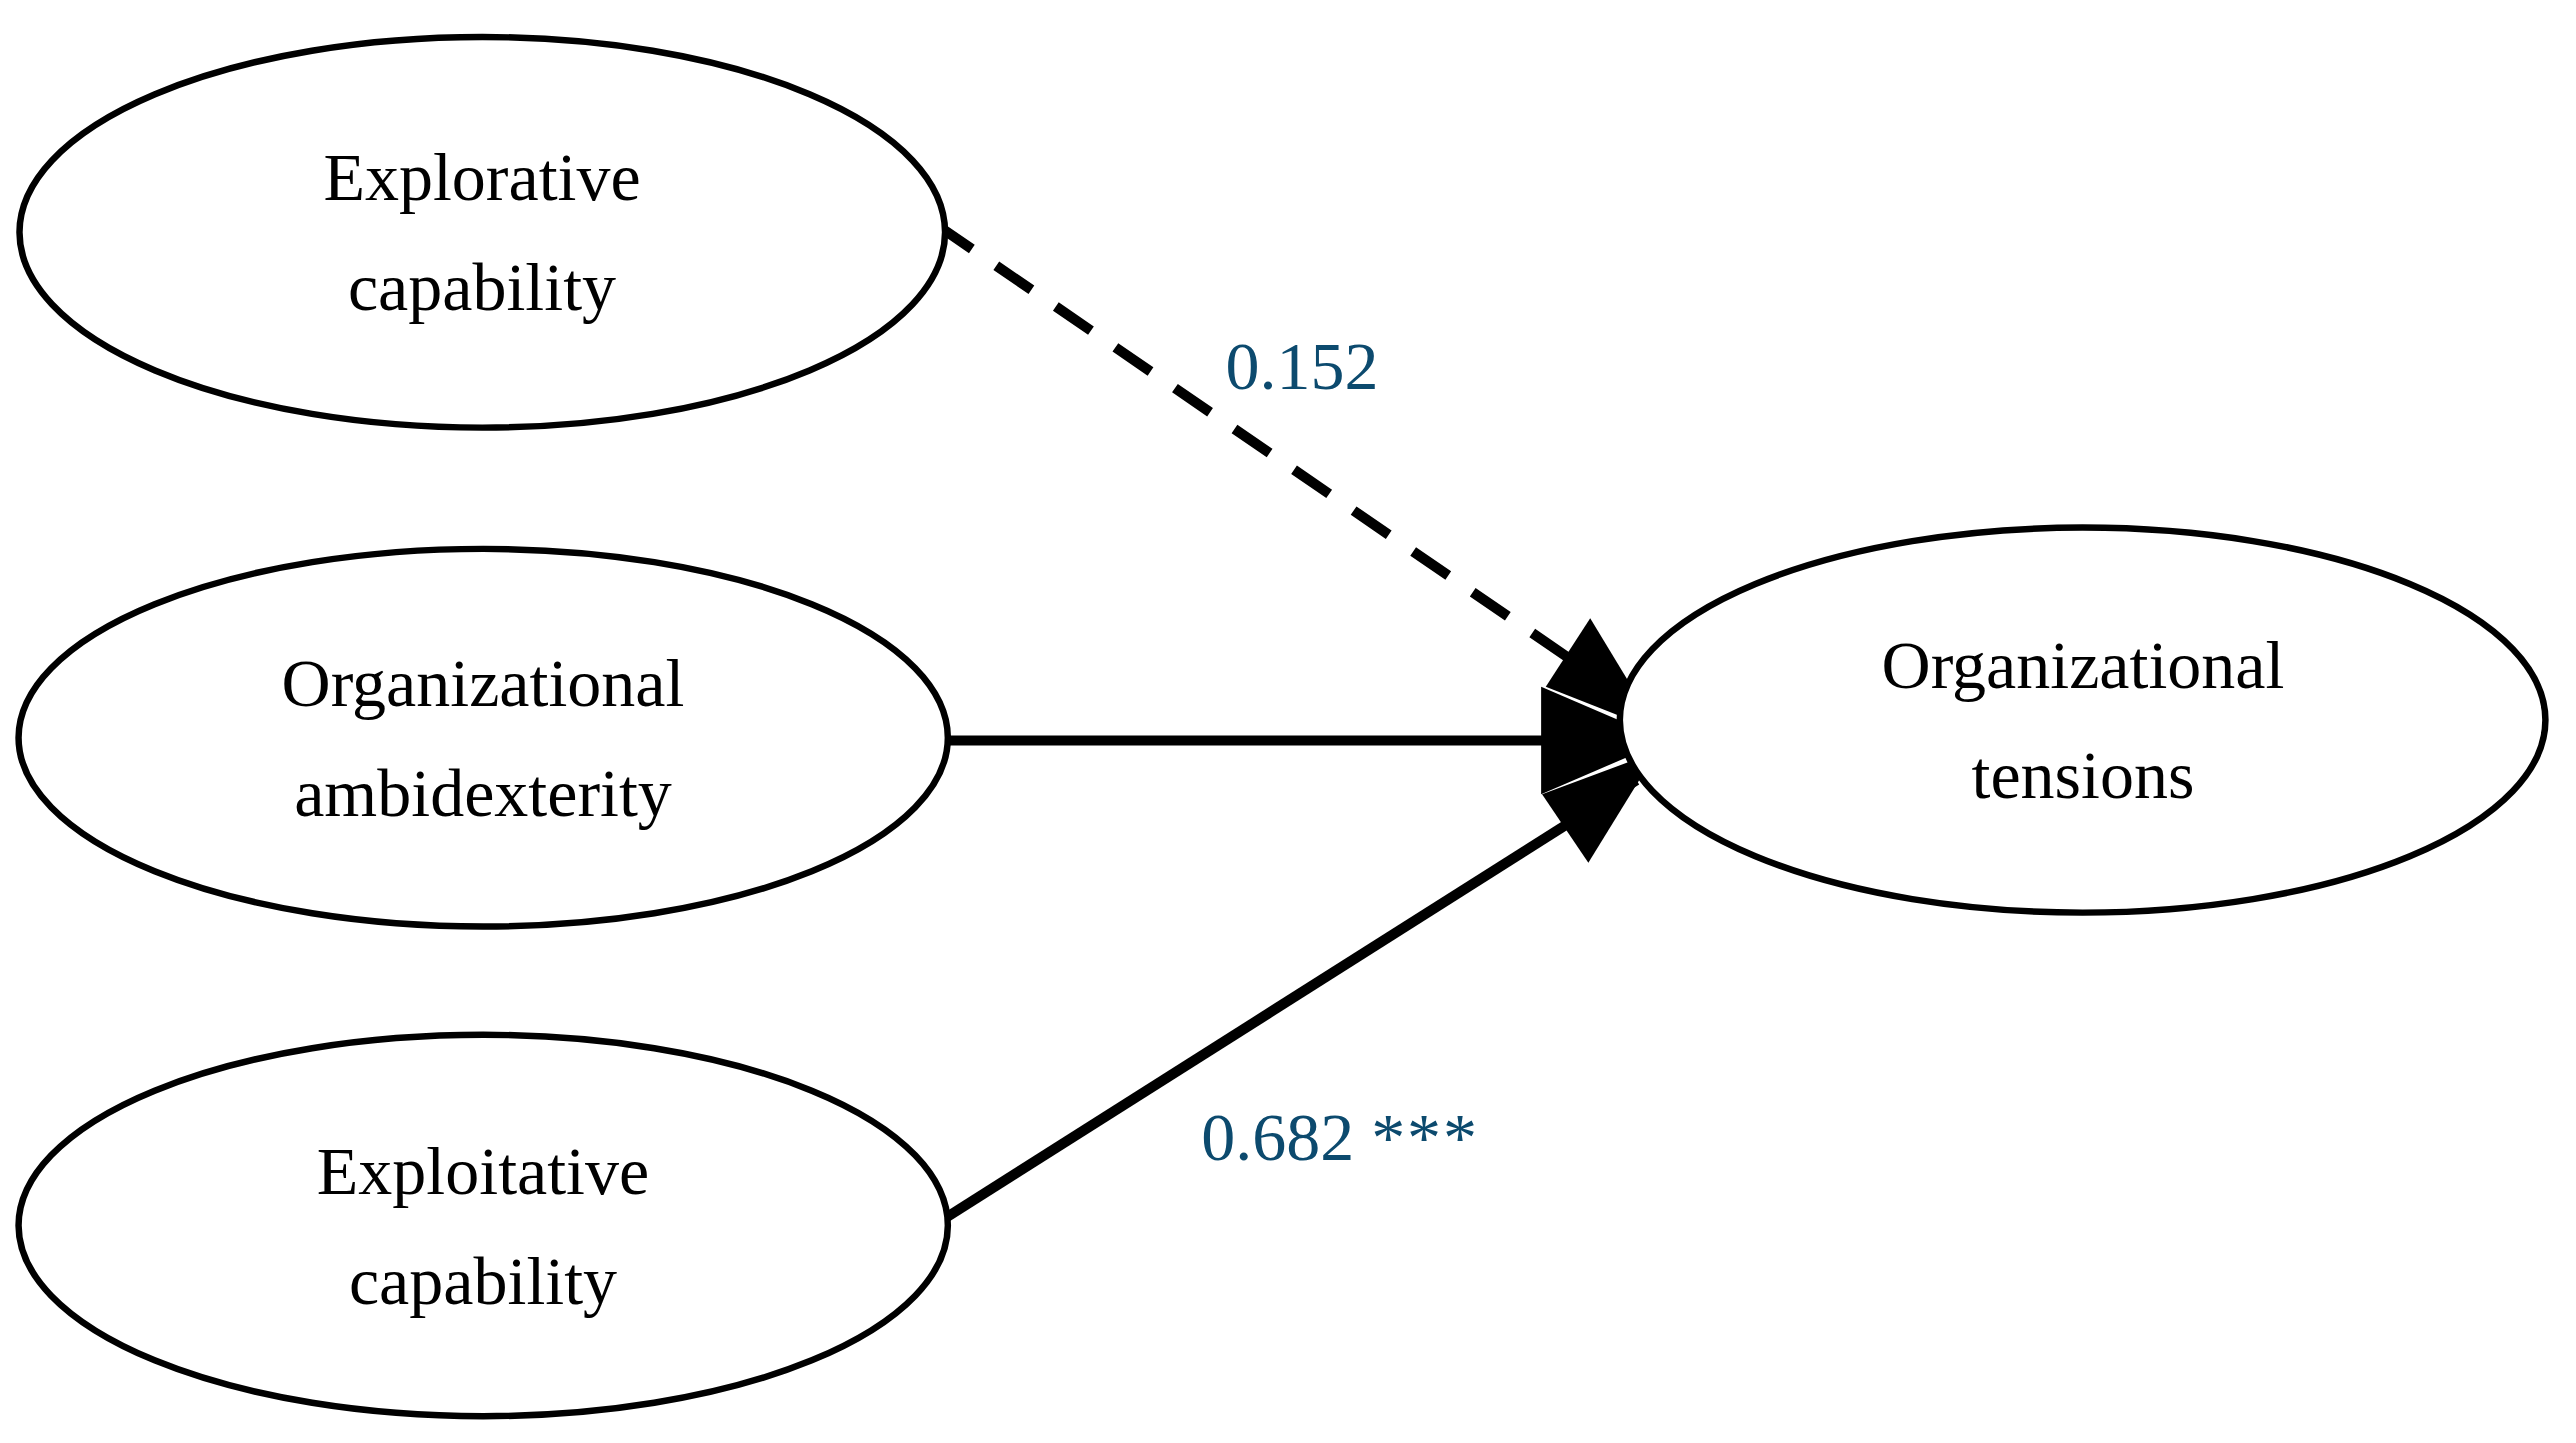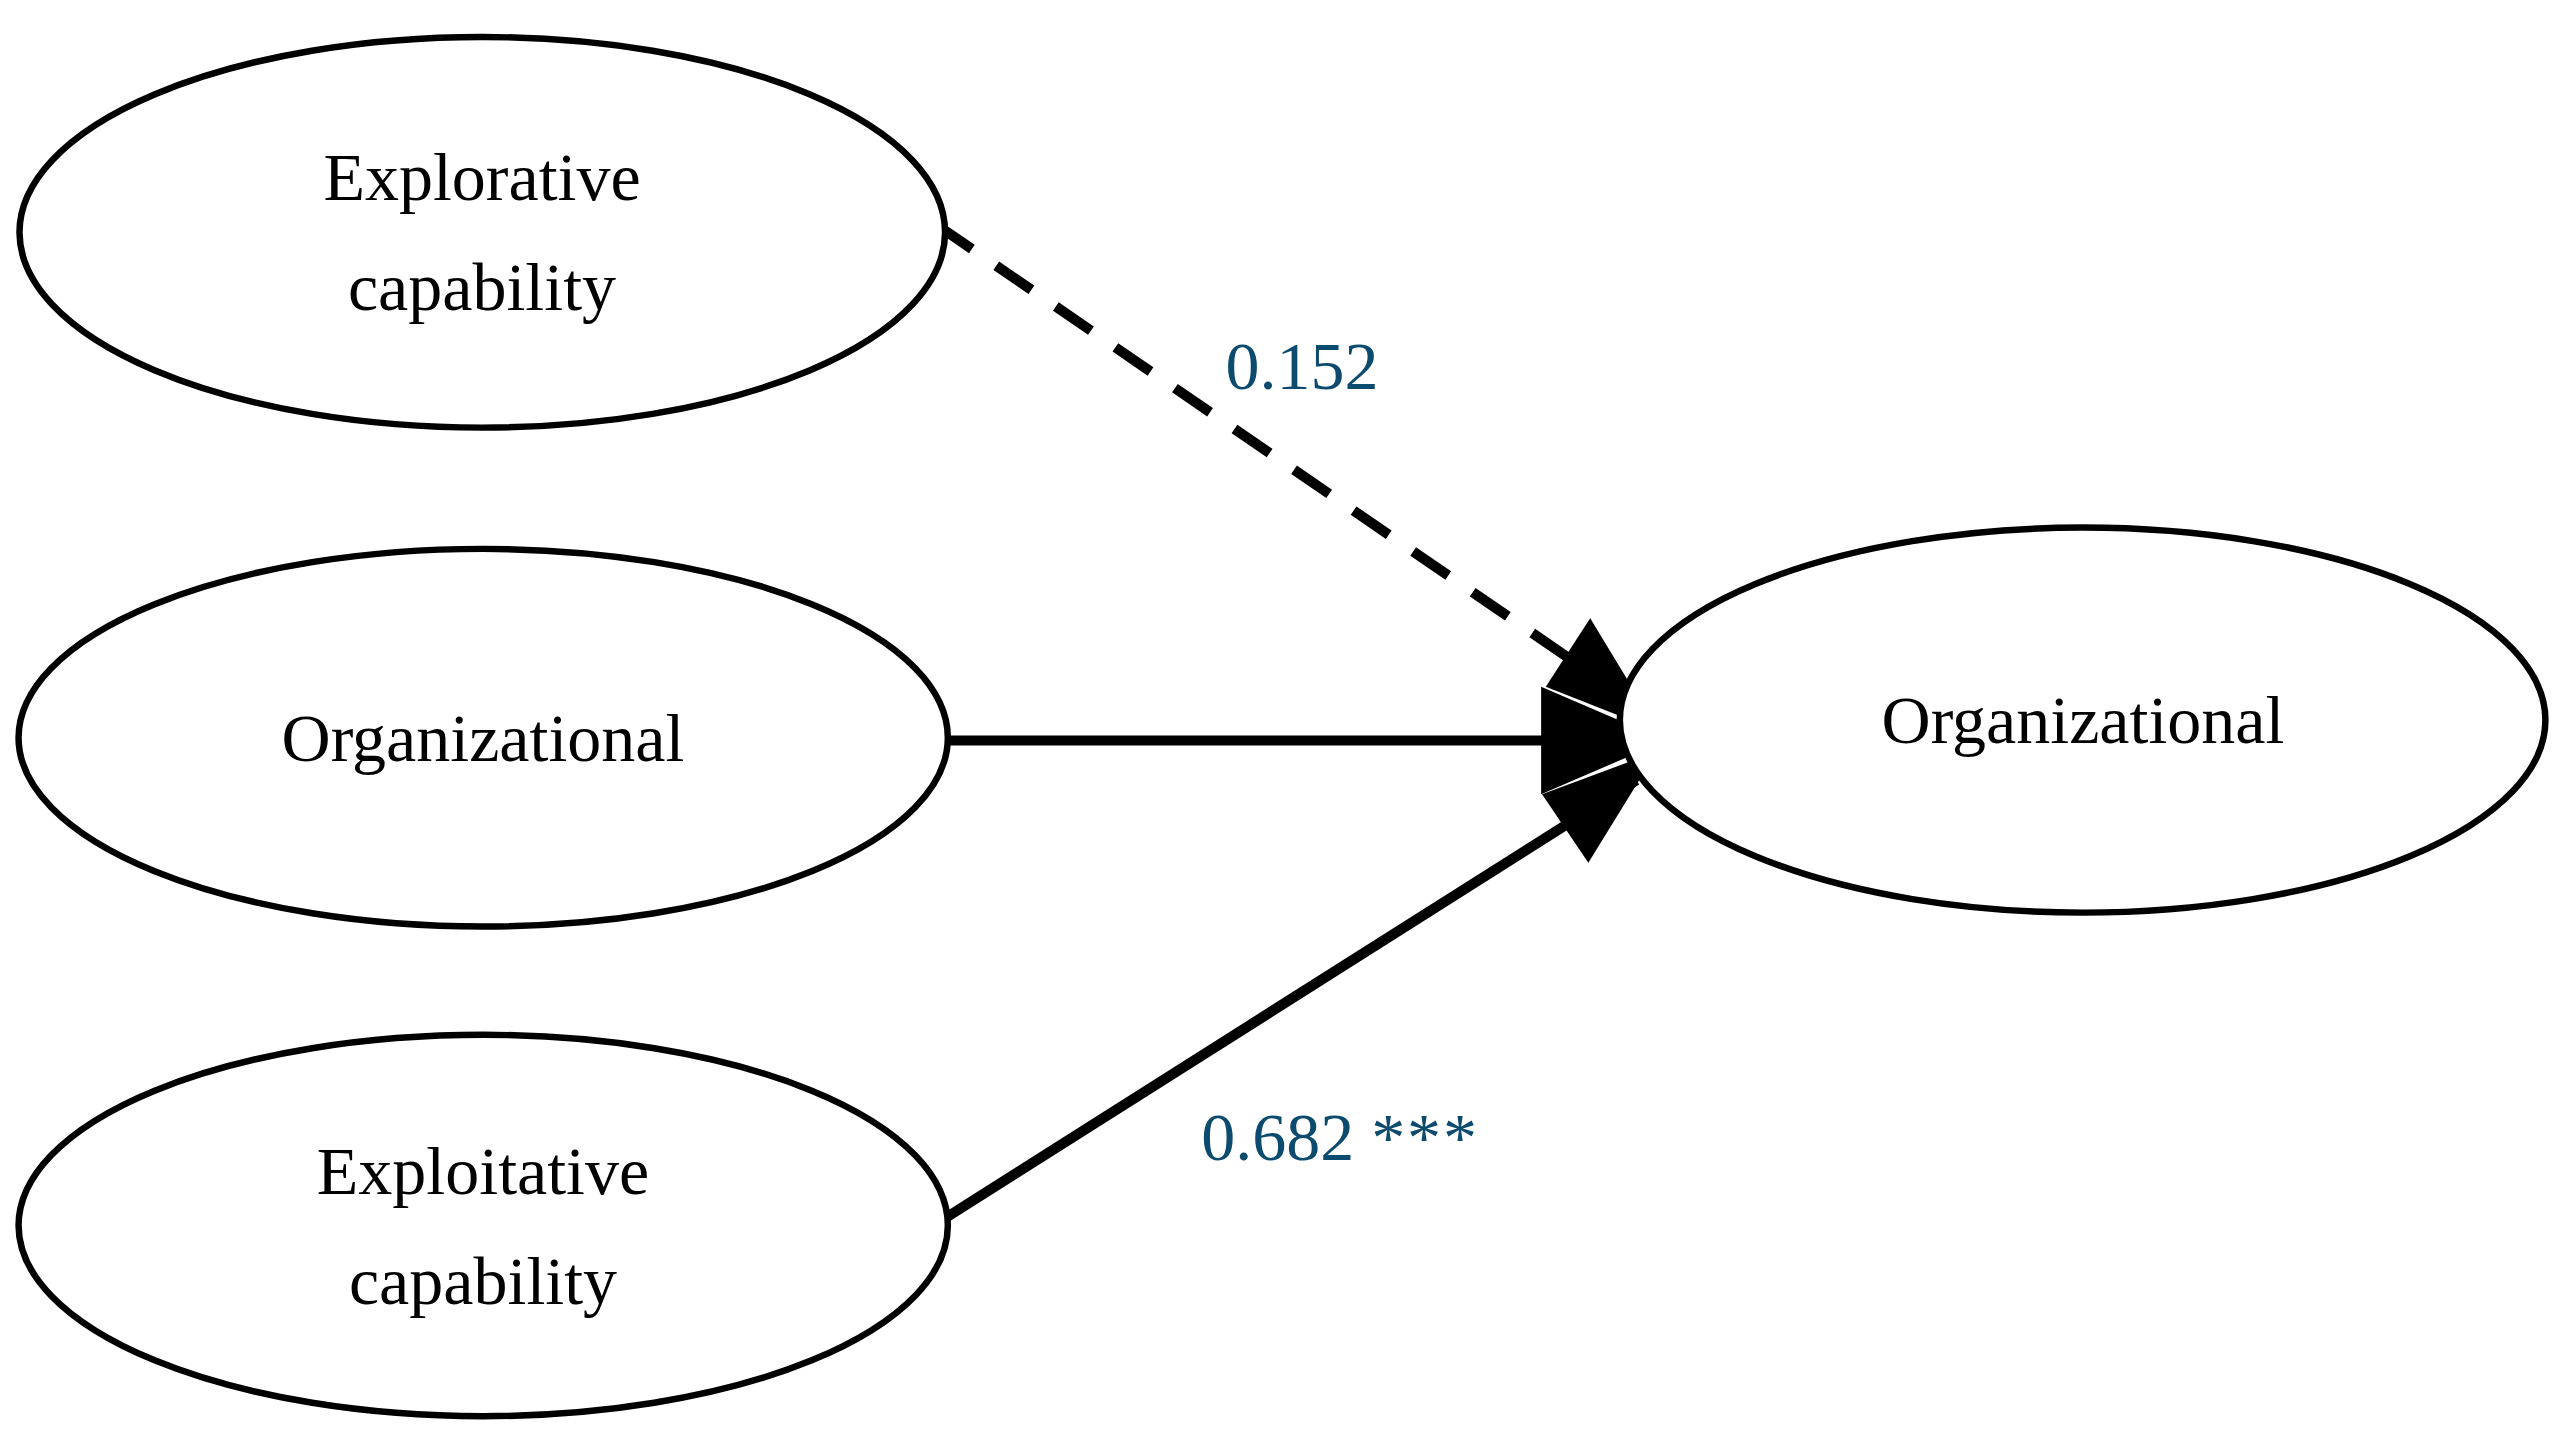--- a/index.html
+++ b/index.html
@@ -108,29 +108,31 @@
     <ellipse class="node-ellipse" cx="2250" cy="778" rx="500" ry="208"></ellipse>
   </svg>
 
   <div class="node-label" style="left:482px; top:232px;">
     <span>Explorative</span>
     <span>capability</span>
   </div>
 
   <div class="node-label" style="left:483px; top:738px;">
     <span>Organizational</span>
+    <span>ambidexterity</span>
   </div>
 
   <div class="node-label" style="left:483px; top:1226px;">
     <span>Exploitative</span>
     <span>capability</span>
   </div>
 
   <div class="node-label" style="left:2083px; top:720px;">
     <span>Organizational</span>
+    <span>tensions</span>
   </div>
 
   <div class="edge-label" style="left:1302px; top:361px;">
     <span>0.152</span><span class="sig"></span>
   </div>
 
 
   <div class="edge-label" style="left:1340px; top:1137px;">
     <span>0.682</span>&nbsp;<span class="sig-stars">***</span>
   </div>

